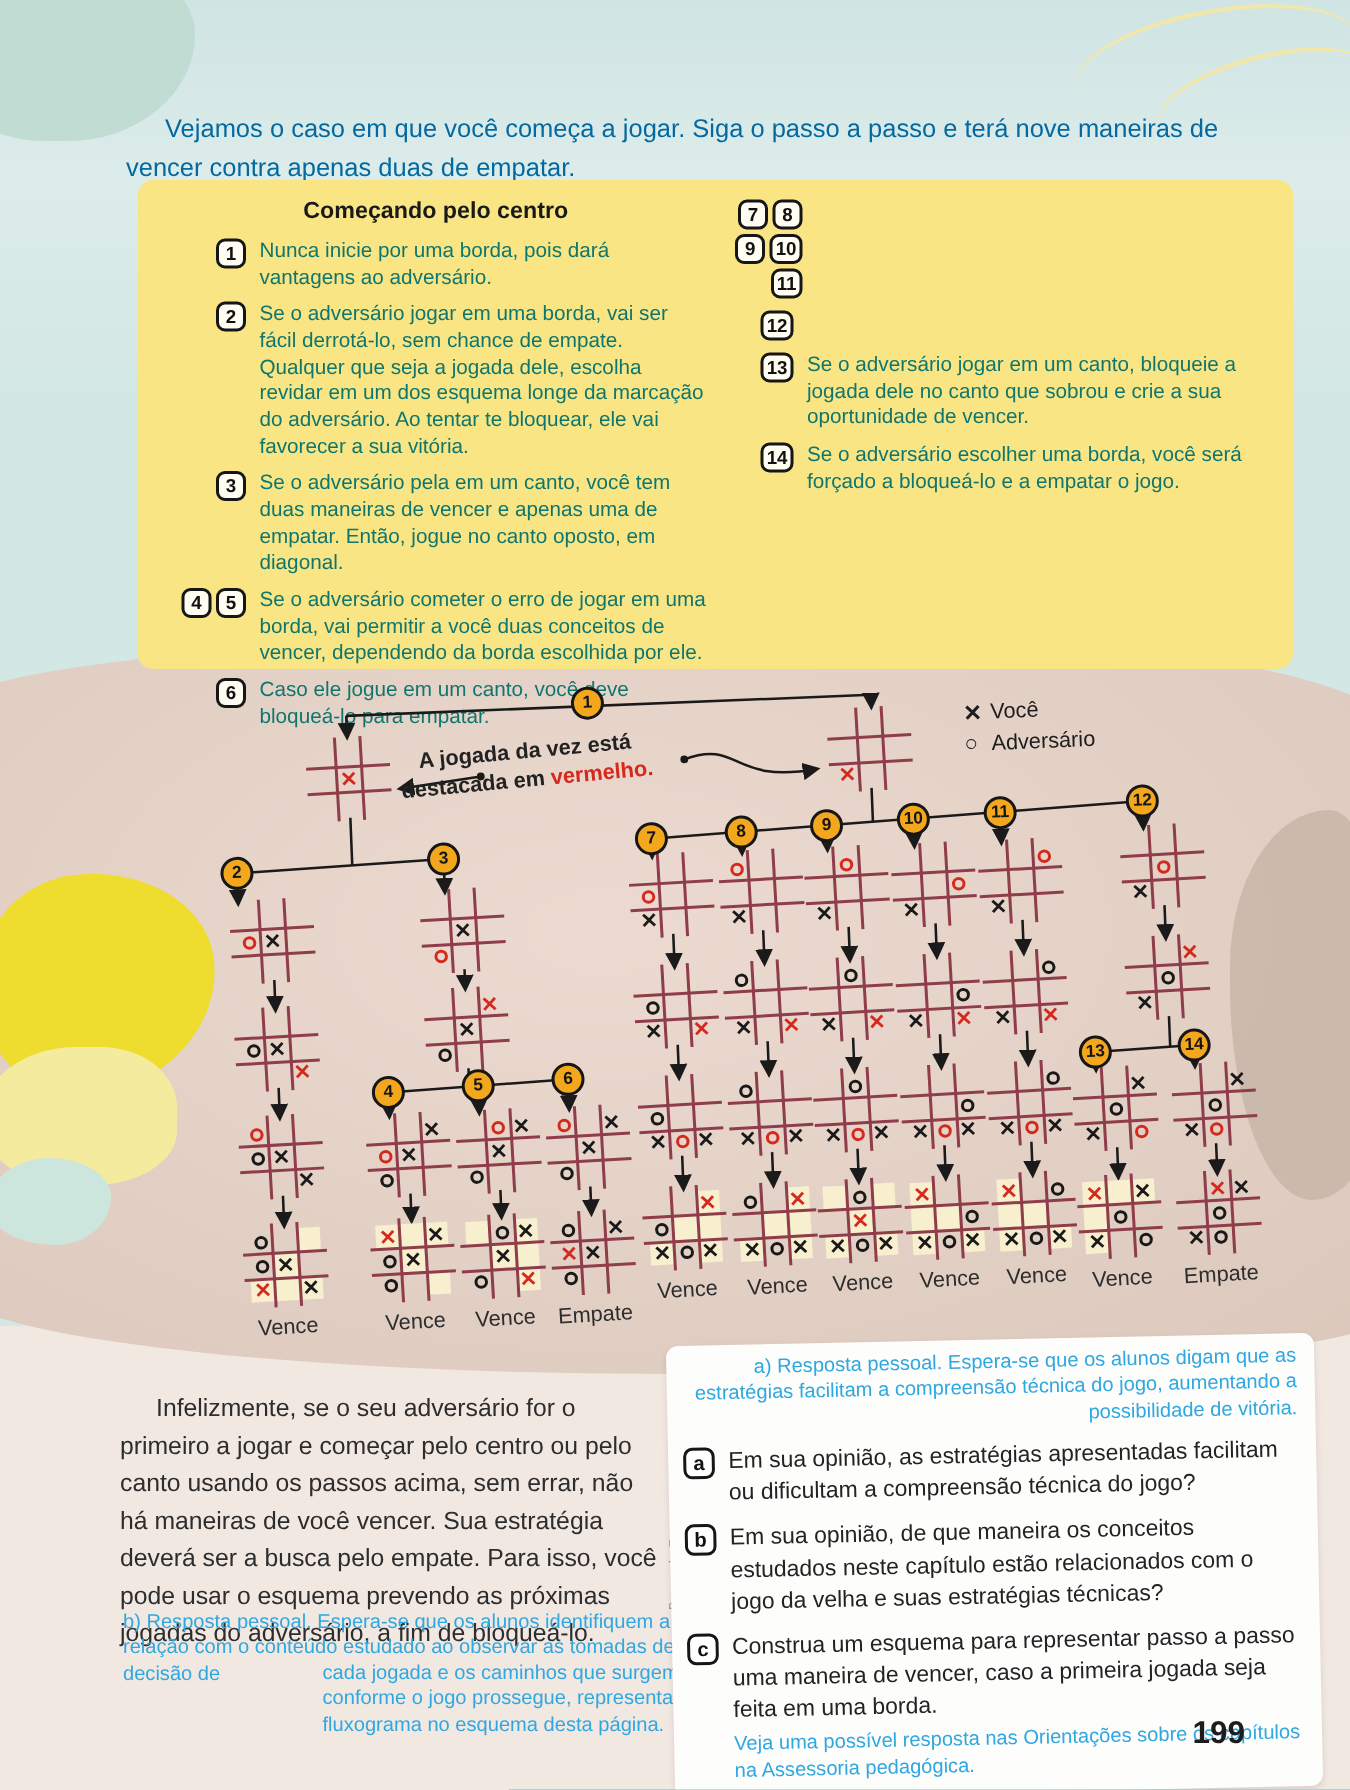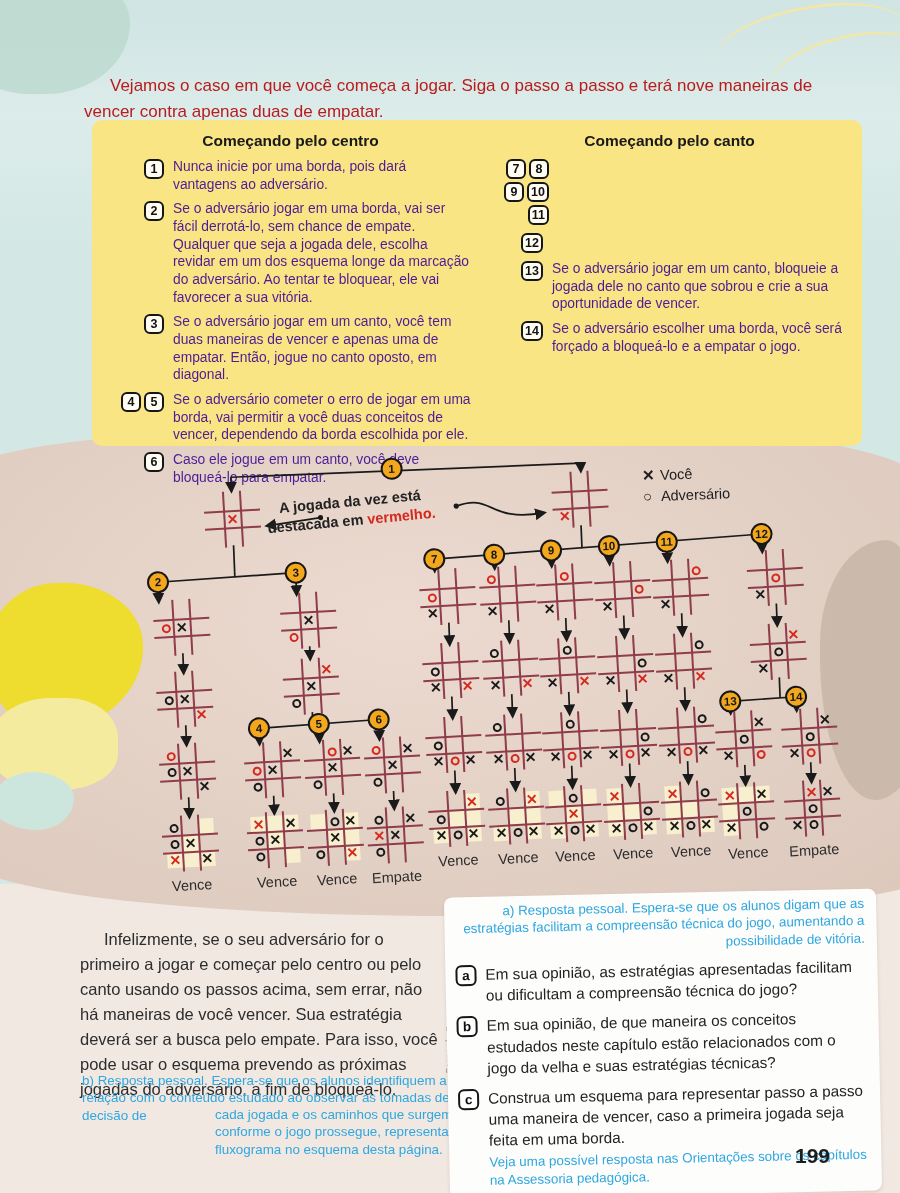--- a/index.html
+++ b/index.html
@@ -32,38 +32,38 @@
     background-image:radial-gradient(circle 3px at 30px 40px,#9b8a7c 0 3px,transparent 3px),
       radial-gradient(circle 2px at 80px 120px,#9b8a7c 0 2px,transparent 2px),
       radial-gradient(circle 4px at 150px 70px,#ab9a8b 0 4px,transparent 4px),
       radial-gradient(circle 2px at 240px 150px,#9b8a7c 0 2px,transparent 2px),
       radial-gradient(circle 3px at 320px 90px,#ab9a8b 0 3px,transparent 3px),
       radial-gradient(circle 5px at 420px 60px,#9b8a7c 0 5px,transparent 5px),
       radial-gradient(circle 3px at 390px 160px,#9b8a7c 0 3px,transparent 3px),
       radial-gradient(circle 2px at 440px 130px,#8d7c6e 0 2px,transparent 2px);}
   
   .intro{position:absolute;left:84px;top:56px;width:742px;font-size:17px;line-height:1.55;
-    color:#b91c1c;text-indent:26px;}
+    color:#0369a1;text-indent:26px;}
   
   .strategy-box{position:absolute;left:92px;top:120px;width:770px;height:326px;
-    background:#f9e583;border-radius:10px;padding:12px 10px 8px 16px;display:flex;gap:14px;}
+    background:#f9e583;border-radius:10px;padding:12px 10px 8px 16px;display:flex;}
   .strategy-box::before{content:"";position:absolute;inset:0;background:#f9e583;border-radius:14px;
     transform:rotate(.7deg);z-index:-1;}
   .strategy-box::after{content:"";position:absolute;inset:0;background:#f3da6f;border-radius:16px;
     transform:rotate(-.9deg);z-index:-2;}
   .col-left{flex:0 0 365px;}
   .col-right{flex:1;}
   .box-title{font-size:15.5px;font-weight:bold;color:#191919;text-align:center;margin-bottom:8px;}
   .s-item{display:flex;margin-bottom:7px;align-items:flex-start;}
   .chipcol{flex:0 0 56px;display:flex;flex-wrap:wrap;gap:3px;justify-content:flex-end;padding-top:1px;}
   .chipcol.wide{flex:0 0 62px;}
   .chip{min-width:20px;height:20px;padding:0 2px;background:#fffdf2;border:2px solid #161616;
     border-radius:6px;font-size:12.5px;font-weight:bold;color:#111;display:flex;align-items:center;
     justify-content:center;}
-  .s-text{flex:1;font-size:13.8px;line-height:1.28;color:#4c1d95;margin-left:9px;}
+  .s-text{flex:1;font-size:13.8px;line-height:1.28;color:#0f766e;margin-left:9px;}
   
   #diagram{position:absolute;left:65px;top:460px;width:800px;height:432px;transform:rotate(-2.3deg);}
   #diagram svg{position:absolute;left:0;top:0;}
   .board{position:absolute;width:48px;height:48px;transform:rotate(-1deg);}
   .cells{position:absolute;inset:0;display:grid;grid-template-columns:repeat(3,1fr);grid-template-rows:repeat(3,1fr);}
   .cell{display:flex;align-items:center;justify-content:center;font-weight:bold;font-size:14px;color:#191919;}
   .cell.hl{background:#f7efcd;}
   .cell.red{color:#d6291e;}
   .cell .oo{width:9px;height:9px;border:2.2px solid currentColor;border-radius:50%;}
   .gl{position:absolute;background:#8f3c4b;}
@@ -131,39 +131,38 @@
           <div class="s-item">
             <div class="chipcol">
               <span class="chip">2</span>
             </div>
             <div class="s-text">Se o adversário jogar em uma borda, vai ser fácil derrotá-lo, sem chance de empate. Qualquer que seja a jogada dele, escolha revidar em um dos esquema longe da marcação do adversário. Ao tentar te bloquear, ele vai favorecer a sua vitória.</div>
           </div>
           <div class="s-item">
             <div class="chipcol">
               <span class="chip">3</span>
             </div>
-            <div class="s-text">Se o adversário jogar em um canto, você tem duas maneiras de vencer e apenas uma de empatar. Então, jogue no canto oposto, em diagonal.</div>
+            <div class="s-text">Se o adversário pela em um canto, você tem duas maneiras de vencer e apenas uma de empatar. Então, jogue no canto oposto, em diagonal.</div>
           </div>
           <div class="s-item">
             <div class="chipcol">
               <span class="chip">4</span>
               <span class="chip">5</span>
             </div>
             <div class="s-text">Se o adversário cometer o erro de jogar em uma borda, vai permitir a você duas conceitos de vencer, dependendo da borda escolhida por ele.</div>
           </div>
           <div class="s-item">
             <div class="chipcol">
               <span class="chip">6</span>
             </div>
             <div class="s-text">Caso ele jogue em um canto, você deve bloqueá-lo para empatar.</div>
           </div>
         </div>
     </div>
     <div class="col-right">
-      <div class="box-title">Começando pelo canto</div>
       <div id="items-right">
           <div class="s-item">
             <div class="chipcol wide">
               <span class="chip">7</span>
               <span class="chip">8</span>
               <span class="chip">9</span>
               <span class="chip">10</span>
               <span class="chip">11</span>
             </div>
           </div>

